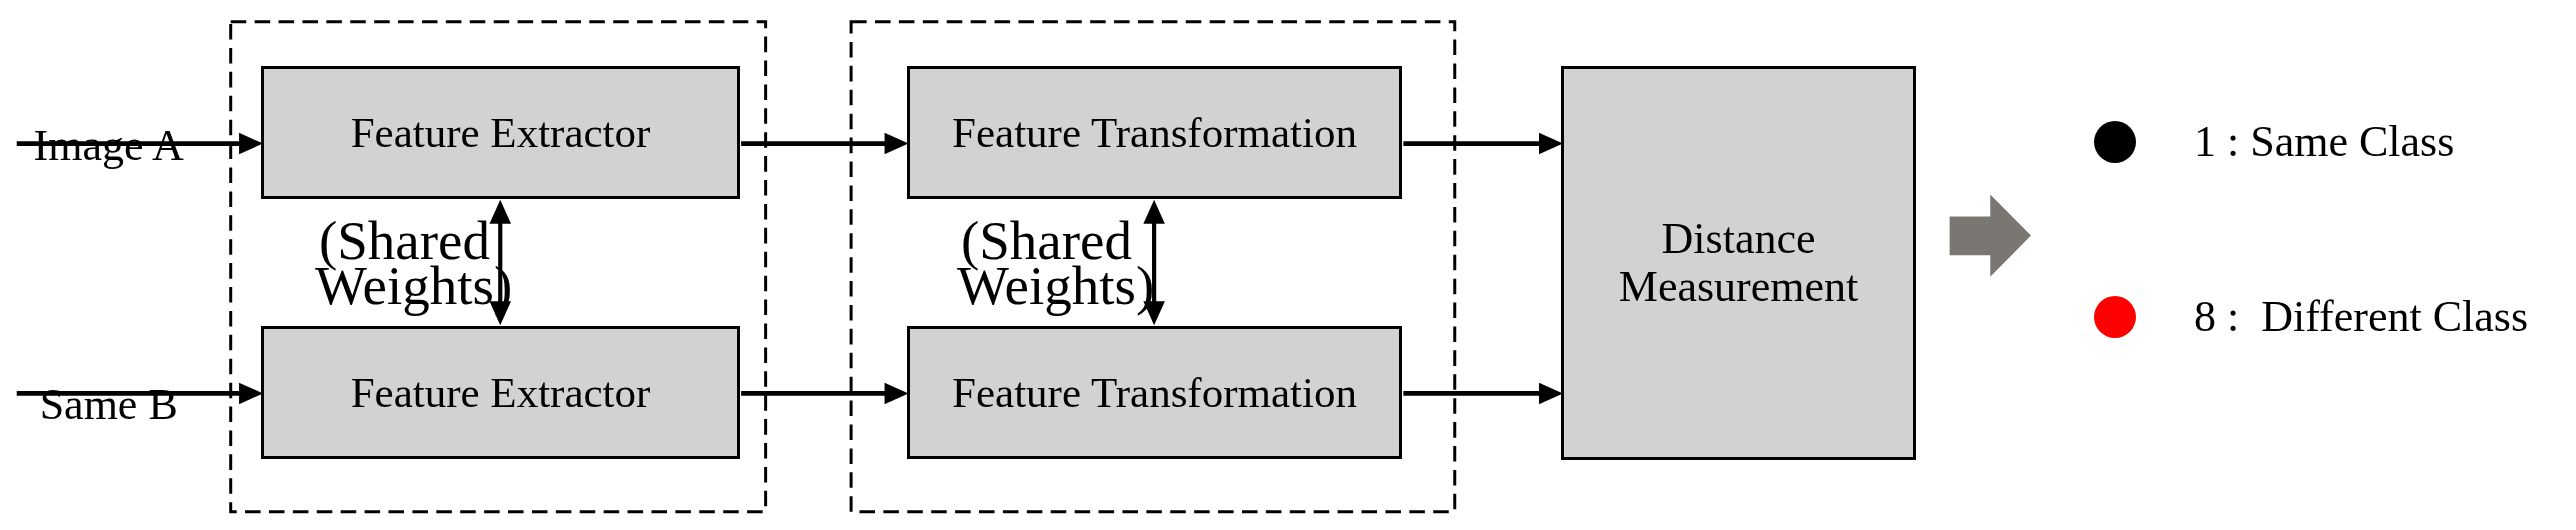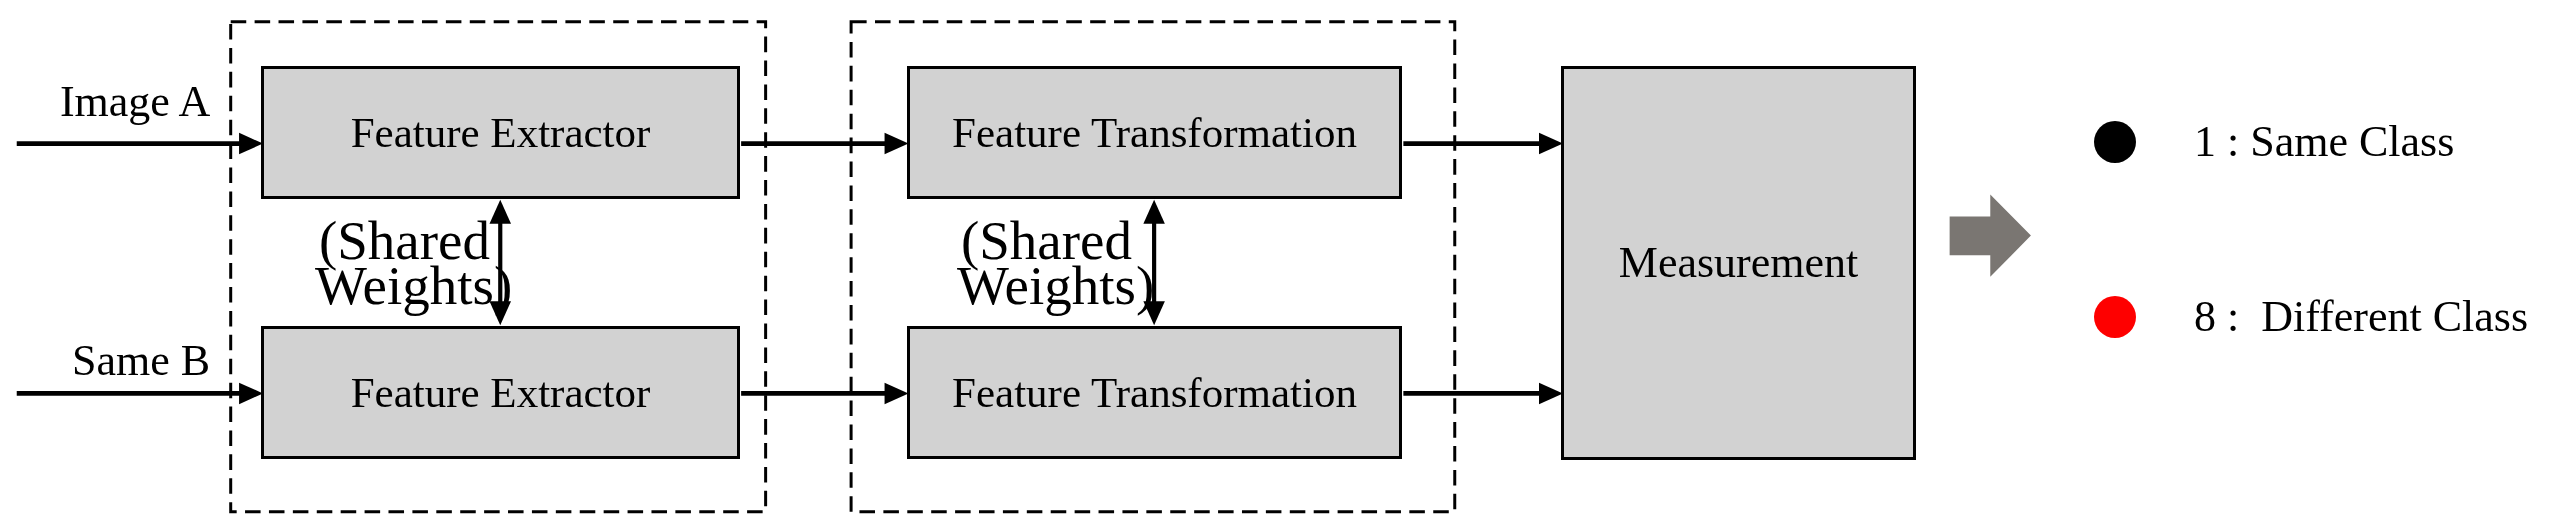--- a/index.html
+++ b/index.html
@@ -38,24 +38,25 @@
   }
   .box-fe-top    { left: 261px;  top: 66px; width: 479px; height: 133px; }
   .box-fe-bottom { left: 261px;  top: 326px; width: 479px; height: 133px; }
   .box-ft-top    { left: 907px; top: 66px; width: 495px; height: 133px; }
   .box-ft-bottom { left: 907px; top: 326px; width: 495px; height: 133px; }
   .box-dm        { left: 1561px; top: 66px; width: 355px; height: 394px;
                    font-size: 44px; line-height: 48px; white-space: normal; }
   .io-label {
     position: absolute;
     width: 203px;
-    text-align: right;
+    text-align: center;
     font-size: 44px;
     line-height: 45px;
     white-space: nowrap;
+    margin-top: 44px;
   }
   .label-image-a { left: 7.2px; top: 79px; }
   .label-image-b { left: 7.2px; top: 338px; }
   .shared-note {
     position: absolute;
     width: 179px;
     top: 218px;
     text-align: center;
     font-size: 55px;
     line-height: 45px;
@@ -156,20 +157,21 @@
   <div class="node-box box-ft-bottom" style="background-color: rgb(210, 210, 210);">
     <span>Feature Transformation</span>
   </div>
   <div class="shared-note shared-note-2">
     <div>(Shared</div>
     <div>Weights)</div>
   </div>
 
   <div class="node-box box-dm" style="background-color: rgb(210, 210, 210);">
     <div>
+      <div>Distance</div>
       <div>Measurement</div>
     </div>
   </div>
 
   <div class="legend-row legend-row-same">
     <div class="legend-dot" style="background-color: rgb(0, 0, 0);"></div>
     <div class="legend-text">1 : Same Class</div>
   </div>
   <div class="legend-row legend-row-different">
     <div class="legend-dot" style="background-color: rgb(254, 0, 0);"></div>

